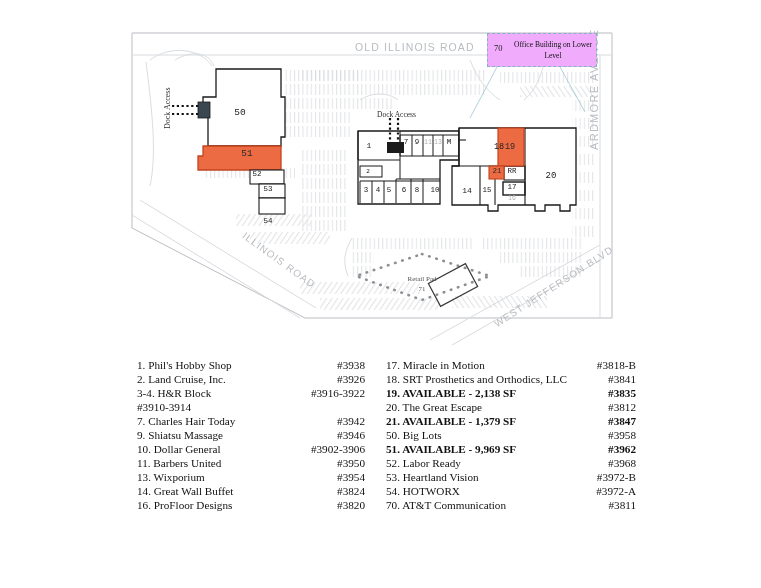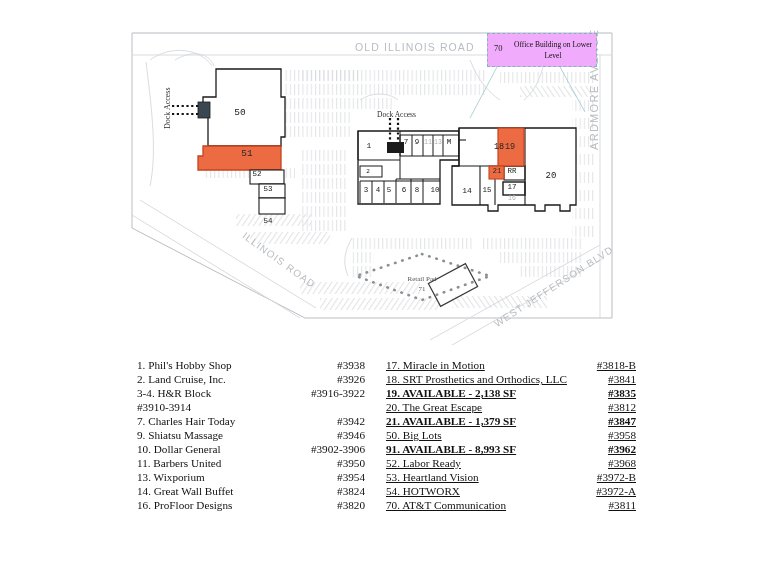--- a/index.html
+++ b/index.html
@@ -99,21 +99,21 @@
   #legend{
     position:absolute;left:0;top:352px;width:761px;height:236px;
   }
   .legend-col{
     position:absolute;
     font-size:11.2px;
     line-height:14.05px;
     color:#111;
   }
   #legend-col-left{left:137px;top:6px;width:228px;}
-  #legend-col-right{left:386px;top:6px;width:250px;text-decoration:underline;}
+  #legend-col-right{left:386px;top:6px;width:250px;}
   .lrow{
     display:flex;justify-content:space-between;align-items:center;
     white-space:nowrap;
   }
   .lrow .lname{padding-right:8px;}
   .lrow .lcode{text-align:right;}
   .lrow.avail{font-weight:bold;gap:15px;}
 </style>
 </head>
 <body>
@@ -413,21 +413,21 @@
         </div>
         <div class="lrow avail">
           <span class="lname">21. AVAILABLE - 1,379 SF</span>
           <span class="lcode">#3847</span>
         </div>
         <div class="lrow">
           <span class="lname">50. Big Lots</span>
           <span class="lcode">#3958</span>
         </div>
         <div class="lrow avail">
-          <span class="lname">91. AVAILABLE - 8,993 SF</span>
+          <span class="lname">51. AVAILABLE - 9,969 SF</span>
           <span class="lcode">#3962</span>
         </div>
         <div class="lrow">
           <span class="lname">52. Labor Ready</span>
           <span class="lcode">#3968</span>
         </div>
         <div class="lrow">
           <span class="lname">53. Heartland Vision</span>
           <span class="lcode">#3972-B</span>
         </div>

